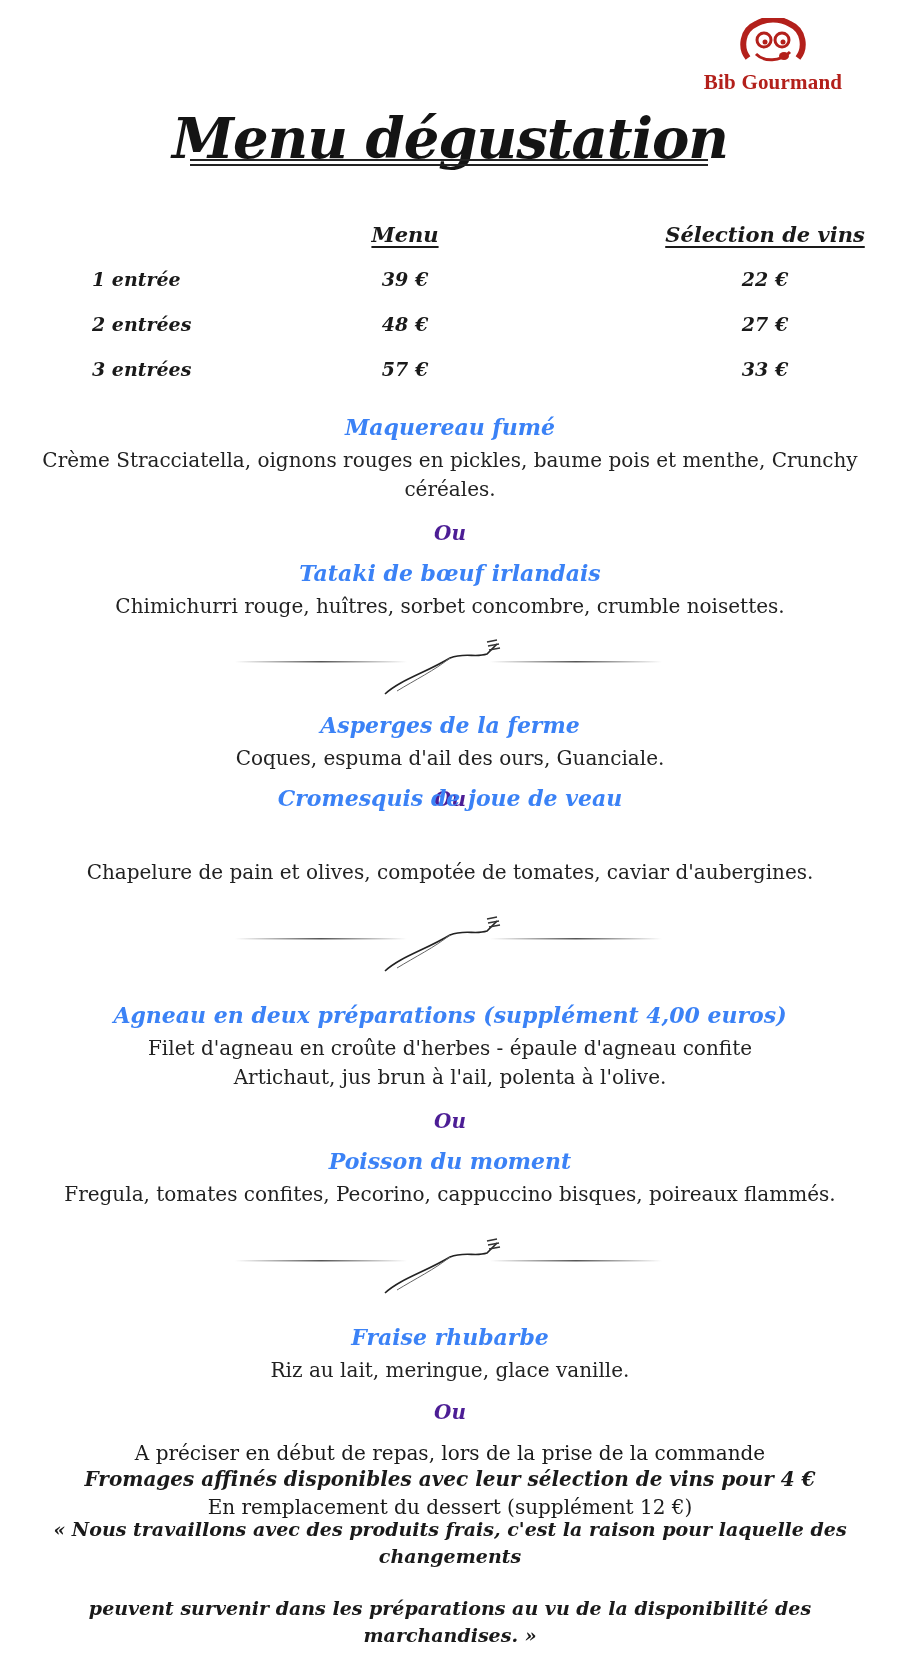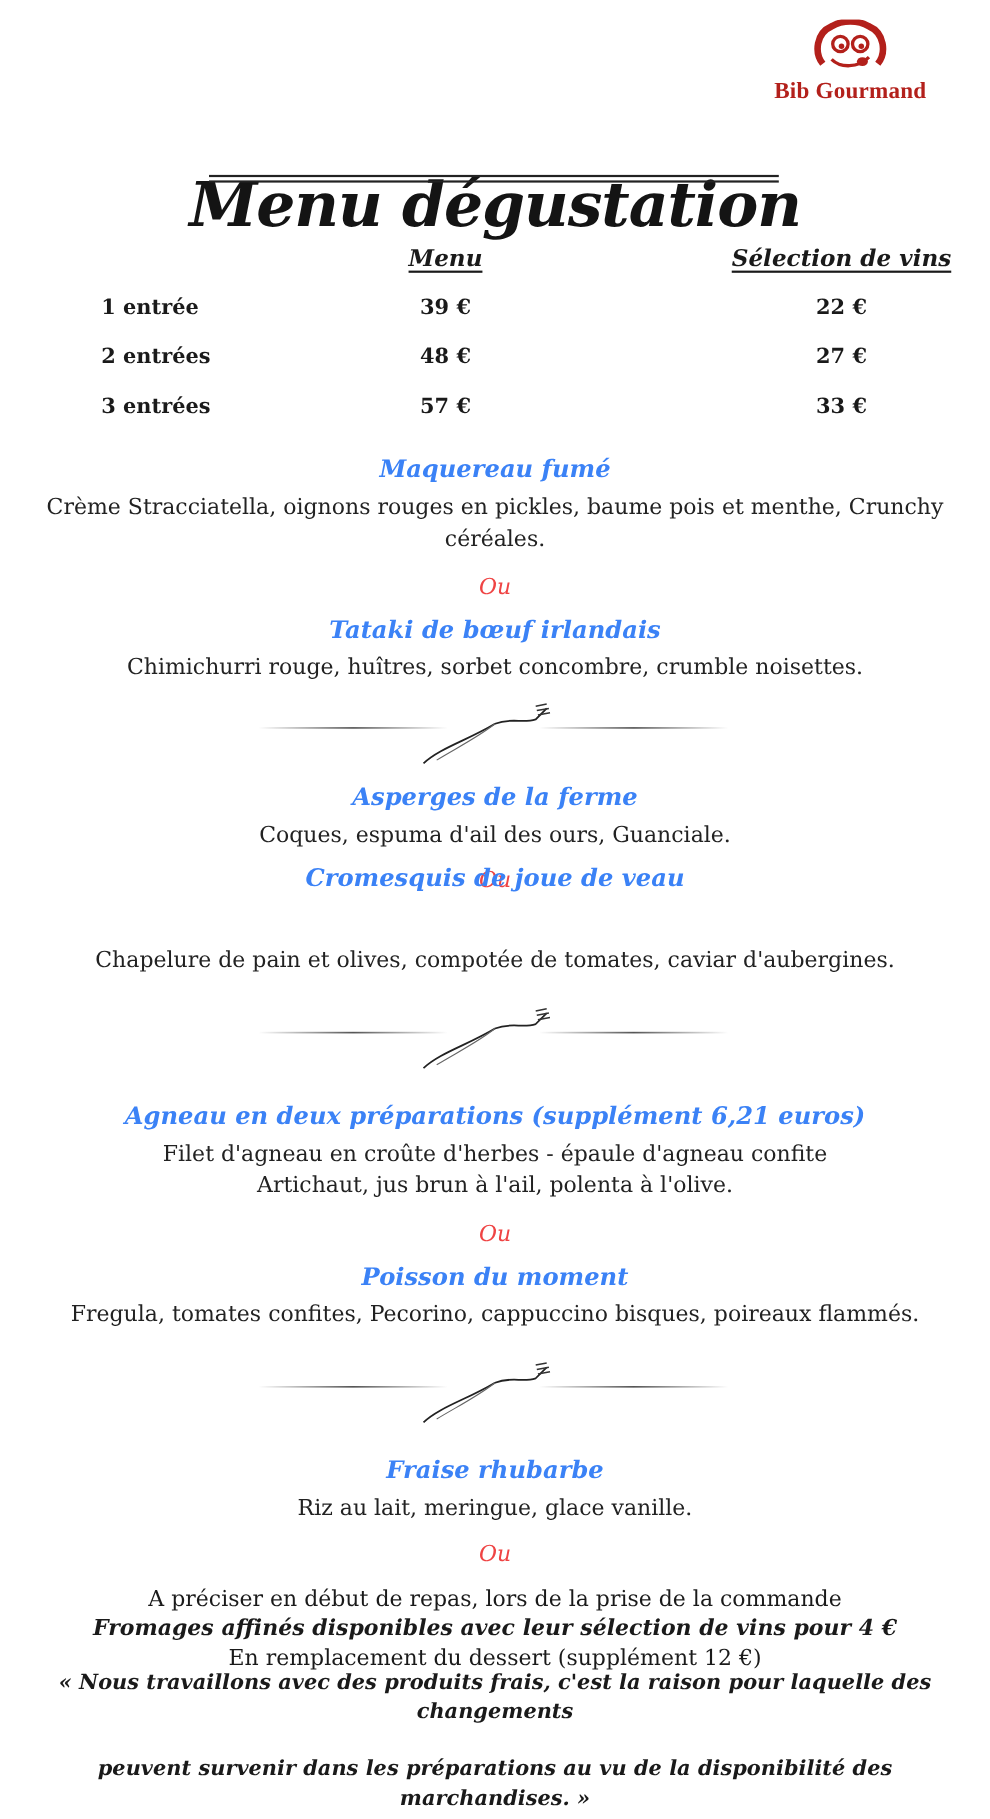--- a/index.html
+++ b/index.html
@@ -15,38 +15,38 @@
     .logo-face { position: absolute; left: 55px; top: 0; width: 70px; height: 56px; }
     .logo-text {
       position: absolute; left: 0; top: 52px; width: 180px; text-align: center;
       font-family: "Liberation Serif", serif; font-weight: bold; font-size: 21px; color: #b3201b;
       letter-spacing: 0.2px;
     }
 
     
     .title {
       top: 104px; font-family: "DejaVu Serif", serif; font-style: italic; font-weight: bold;
-      font-size: 56px; letter-spacing: -1px; color: #141414; line-height: 68px; margin-top: 48px;
+      font-size: 56px; letter-spacing: -1px; color: #141414; line-height: 68px;
     }
     .title-underline { left: 190px; top: 159px; width: 518px; height: 7px;
       border-top: 2px solid #222; border-bottom: 2px solid #222; box-sizing: border-box; }
 
     
     .ptable { left: 0; top: 222px; width: 900px; }
     .ptable .row { position: absolute; left: 0; width: 785px; height: 30px; }
     .ptable .c1 { position: absolute; left: 92px; }
     .ptable .c2 { position: absolute; left: 345px; width: 120px; text-align: center; }
     .ptable .c3 { position: absolute; left: 660px; width: 210px; text-align: center; }
     .ptable .hdr { font-style: italic; font-weight: bold; font-size: 21px; text-decoration: underline; text-underline-offset: 4px; }
-    .ptable .cell { font-weight: bold; font-size: 19px; }
+    .ptable .cell { font-style: italic; font-weight: bold; font-size: 19px; }
 
     
     .dish-name { font-style: italic; font-weight: bold; font-size: 22px; color: #3b82f6; }
     .dish-desc { font-size: 20px; color: #222; line-height: 29px; }
-    .ou { font-style: italic; font-weight: normal; font-size: 20px; color: #ef4444; }
+    .ou { font-style: italic; font-weight: bold; font-size: 20px; color: #4c1d95; }
 
     
     .divider { left: 235px; width: 430px; height: 70px; }
 
     .footer-note { font-size: 20px; line-height: 27px; }
     .footer-bold { font-style: italic; font-weight: bold; font-size: 20px; }
     .quote { font-style: italic; font-weight: bold; font-size: 19px; line-height: 27px; left: 10px; width: 880px; }
   </style>
 </head>
 <body>
@@ -126,21 +126,21 @@
         <stop offset="1" stop-color="#fff"></stop>
       </linearGradient>
   </defs>
   <rect x="0" y="33" width="172" height="1.5" fill="url(#lg2)"></rect>
   <rect x="255" y="33" width="172" height="1.5" fill="url(#lg2)"></rect>
   <path d="M150 66 C165 52 190 45 215 30 C230 24 240 30 252 26 L262 16" fill="none" stroke="#222" stroke-width="1.6"></path>
   <path d="M162 63 C180 52 200 42 215 30" fill="none" stroke="#666" stroke-width="1"></path>
   <path d="M252 14 L262 12 M253 18 L264 16 M254 22 L265 20" stroke="#333" stroke-width="1.4"></path>
 </svg>
 
-<div class="abs center dish-name" style="top:1002px">Agneau en deux préparations (supplément 6,21 euros)</div>
+<div class="abs center dish-name" style="top:1002px">Agneau en deux préparations (supplément 4,00 euros)</div>
 <div class="abs center dish-desc" style="top:1034px">Filet d'agneau en croûte d'herbes - épaule d'agneau confite</div>
 <div class="abs center dish-desc" style="top:1063px">Artichaut, jus brun à l'ail, polenta à l'olive.</div>
 <div class="abs center ou" style="top:1109px">Ou</div>
 <div class="abs center dish-name" style="top:1148px">Poisson du moment</div>
 <div class="abs center dish-desc" style="top:1180px">Fregula, tomates confites, Pecorino, cappuccino bisques, poireaux flammés.</div>
 
 <svg class="abs divider" style="top:1227px" viewBox="0 0 430 70">
   <defs>
     <linearGradient id="lg3" x1="0" x2="1">
         <stop offset="0" stop-color="#fff"></stop>

